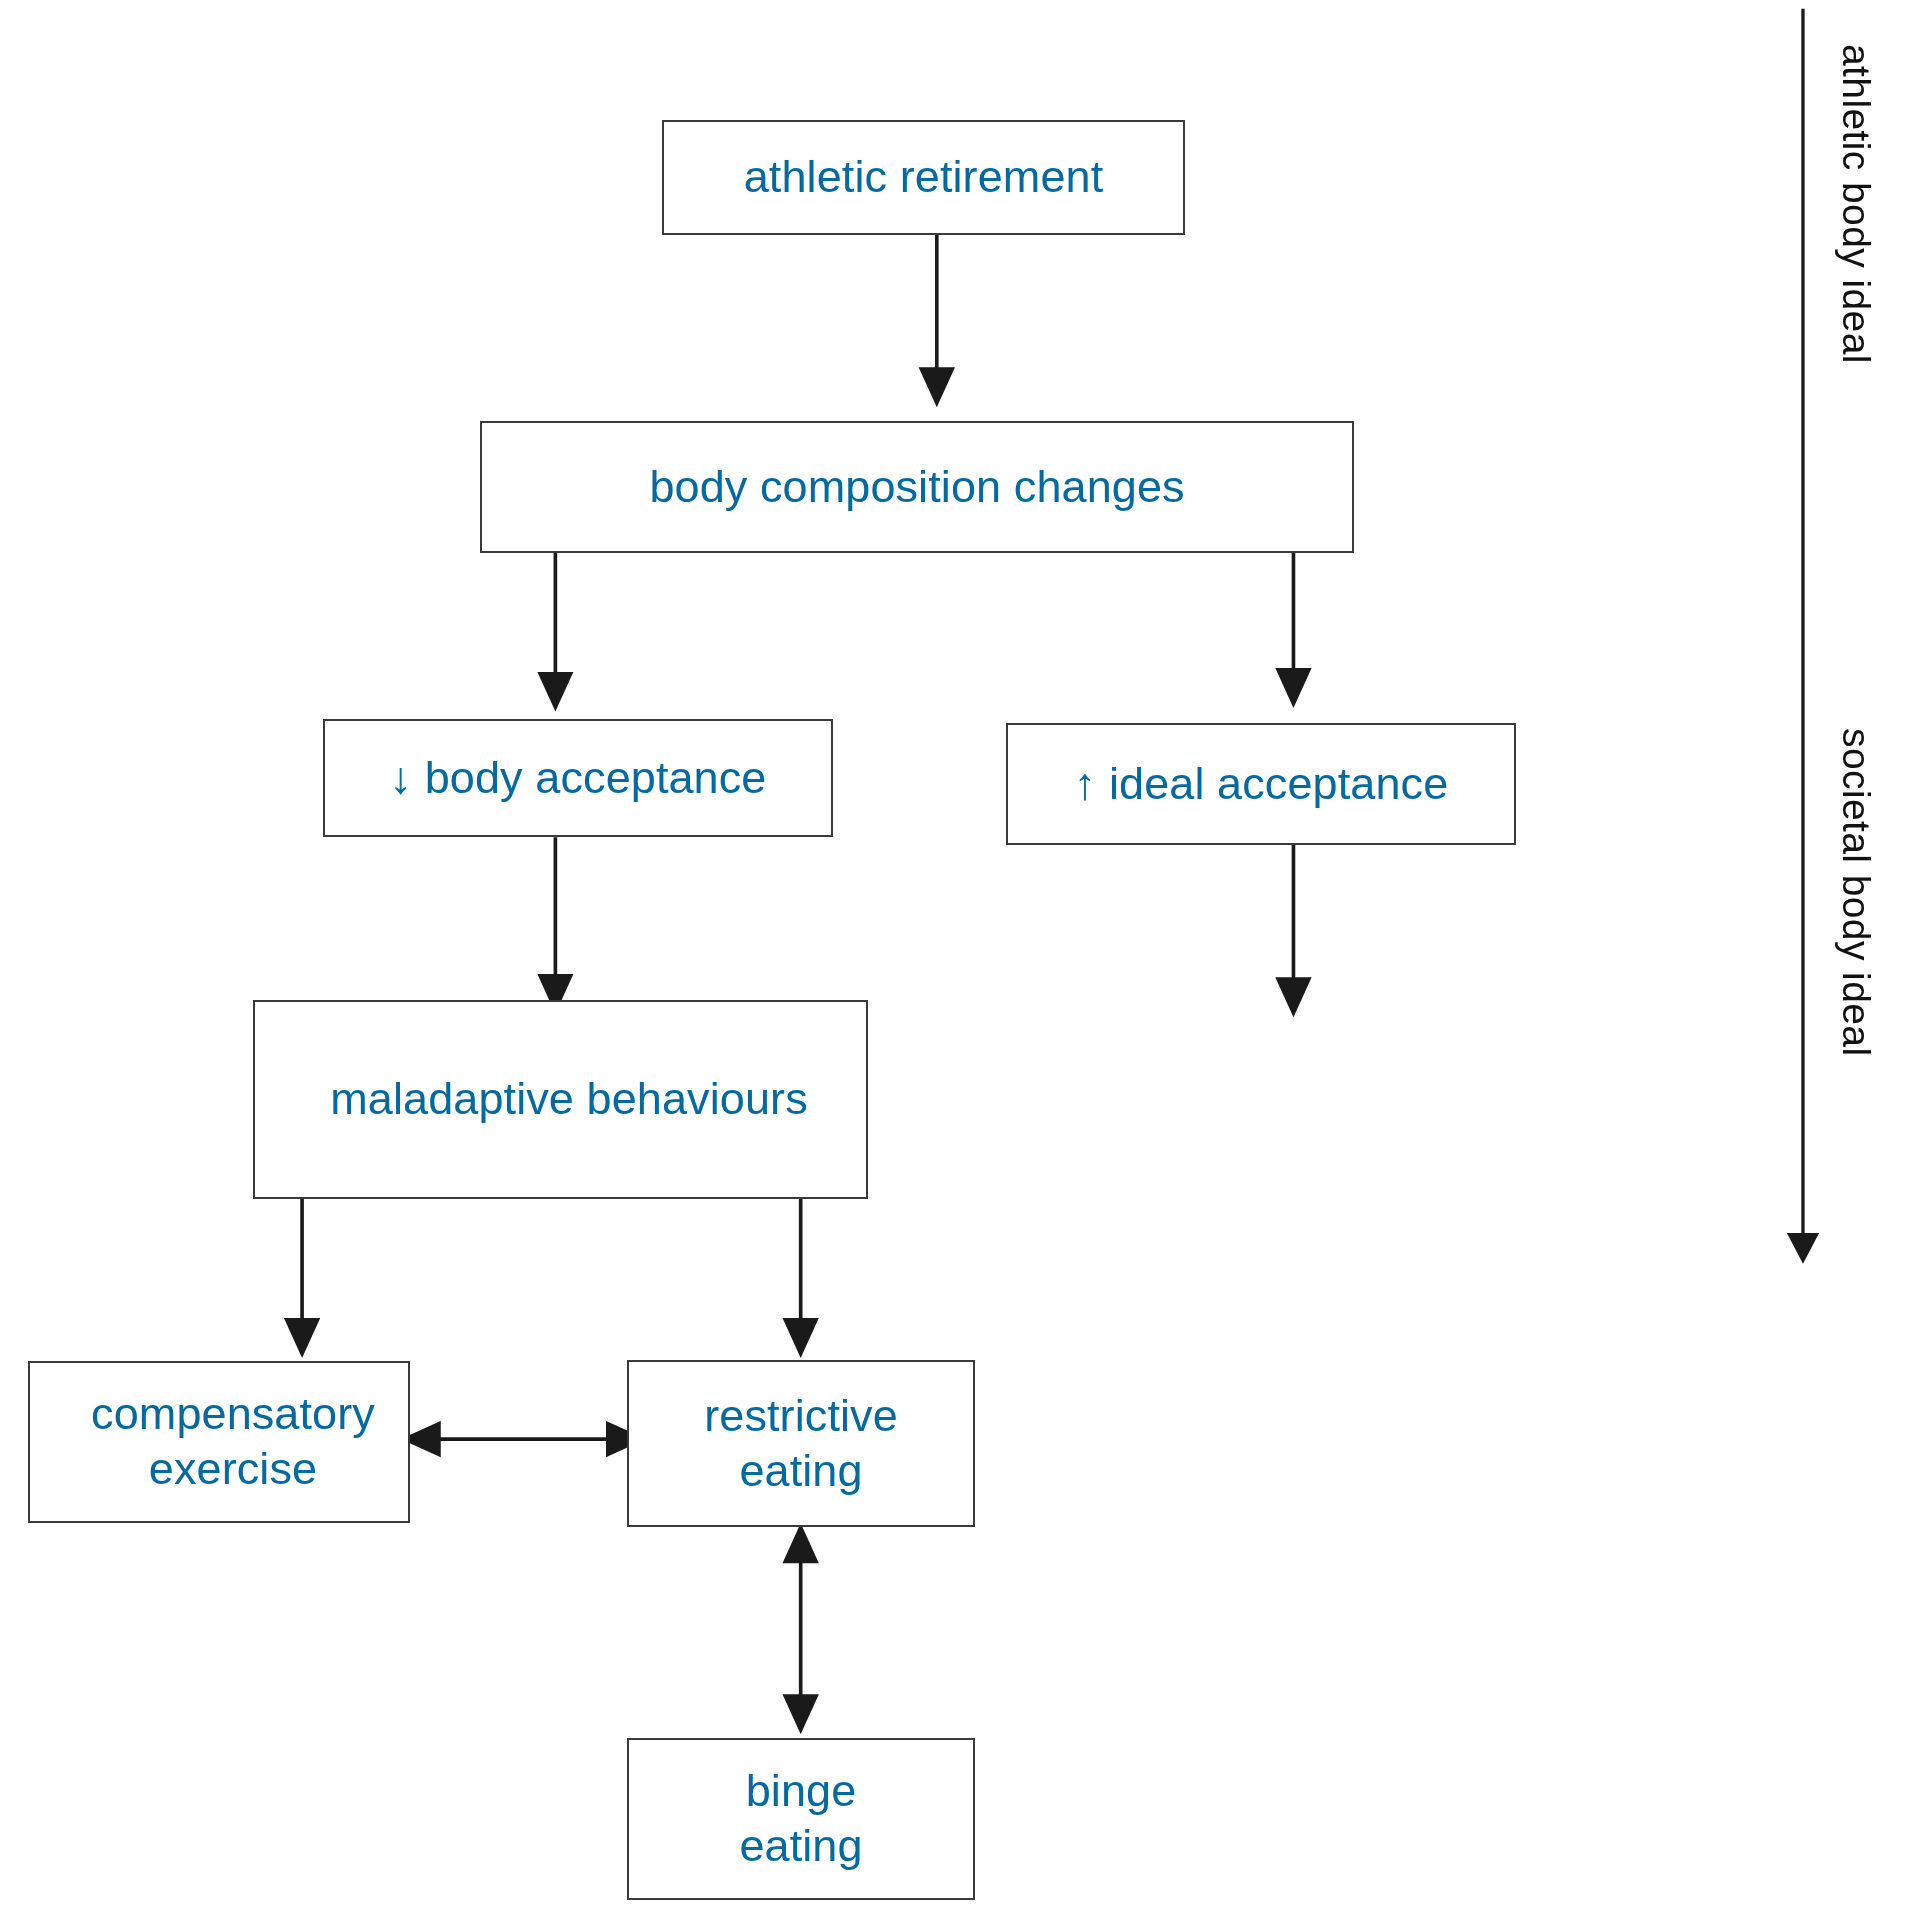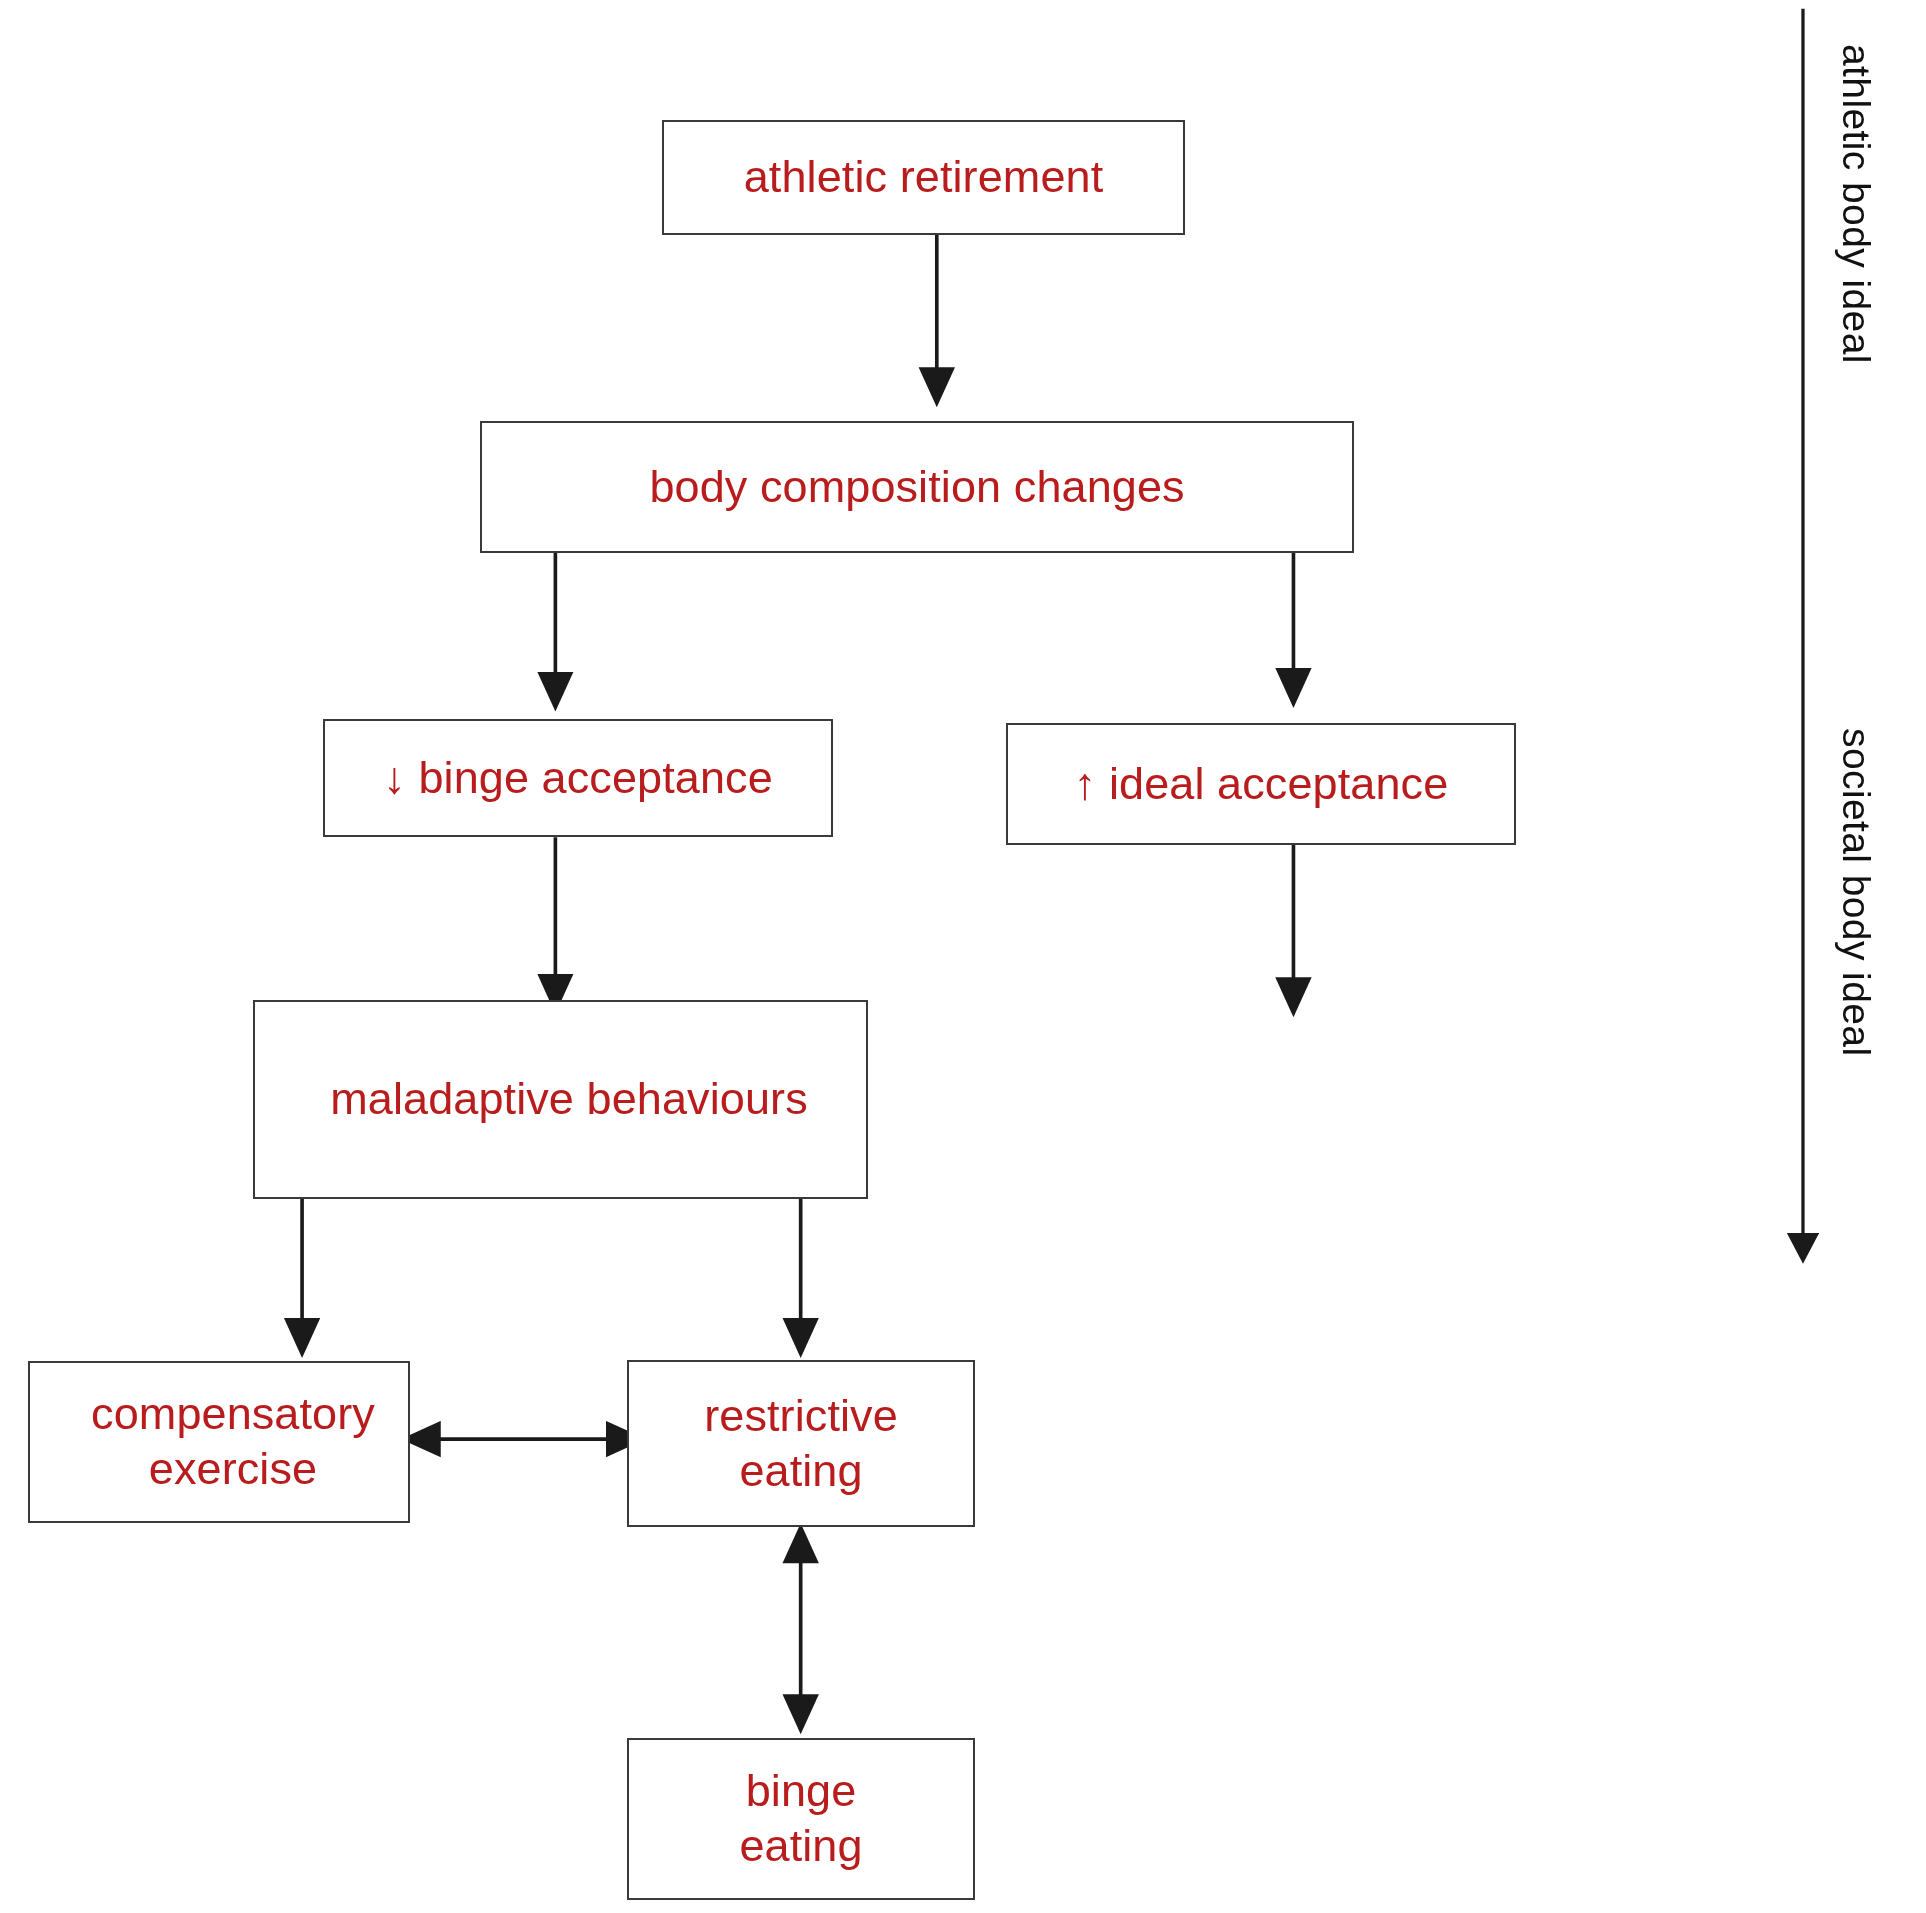--- a/index.html
+++ b/index.html
@@ -19,21 +19,21 @@
   }
   .node {
     position: absolute;
     box-sizing: border-box;
     border: 2.2px solid #3a3a3a;
     background: #ffffff;
     display: flex;
     align-items: center;
     justify-content: center;
     text-align: center;
-    color: #b91c1c;
+    color: #0369a1;
     font-size: 45px;
     line-height: 1.12;
     letter-spacing: 0.1px;
     white-space: pre-line;
     font-family: "Liberation Sans", sans-serif;
   }
   .node.two-line {
     line-height: 1.22;
   }
   .axis-label {
@@ -103,21 +103,21 @@
 
   <div class="node" style="left:662px; top:120px; width:523px; height:115px;">
     <span>athletic retirement</span>
   </div>
 
   <div class="node" style="left:480px; top:421px; width:874px; height:132px;">
     <span>body composition changes</span>
   </div>
 
   <div class="node" style="left:323px; top:719px; width:510px; height:118px;">
-    <span>↓ binge acceptance</span>
+    <span>↓ body acceptance</span>
   </div>
 
   <div class="node" style="left:1006px; top:723px; width:510px; height:122px;">
     <span>↑ ideal acceptance</span>
   </div>
 
   <div class="node" style="left:253px; top:1000px; width:615px; height:199px;padding-left:17px;">
     <span>maladaptive behaviours</span>
   </div>
 

